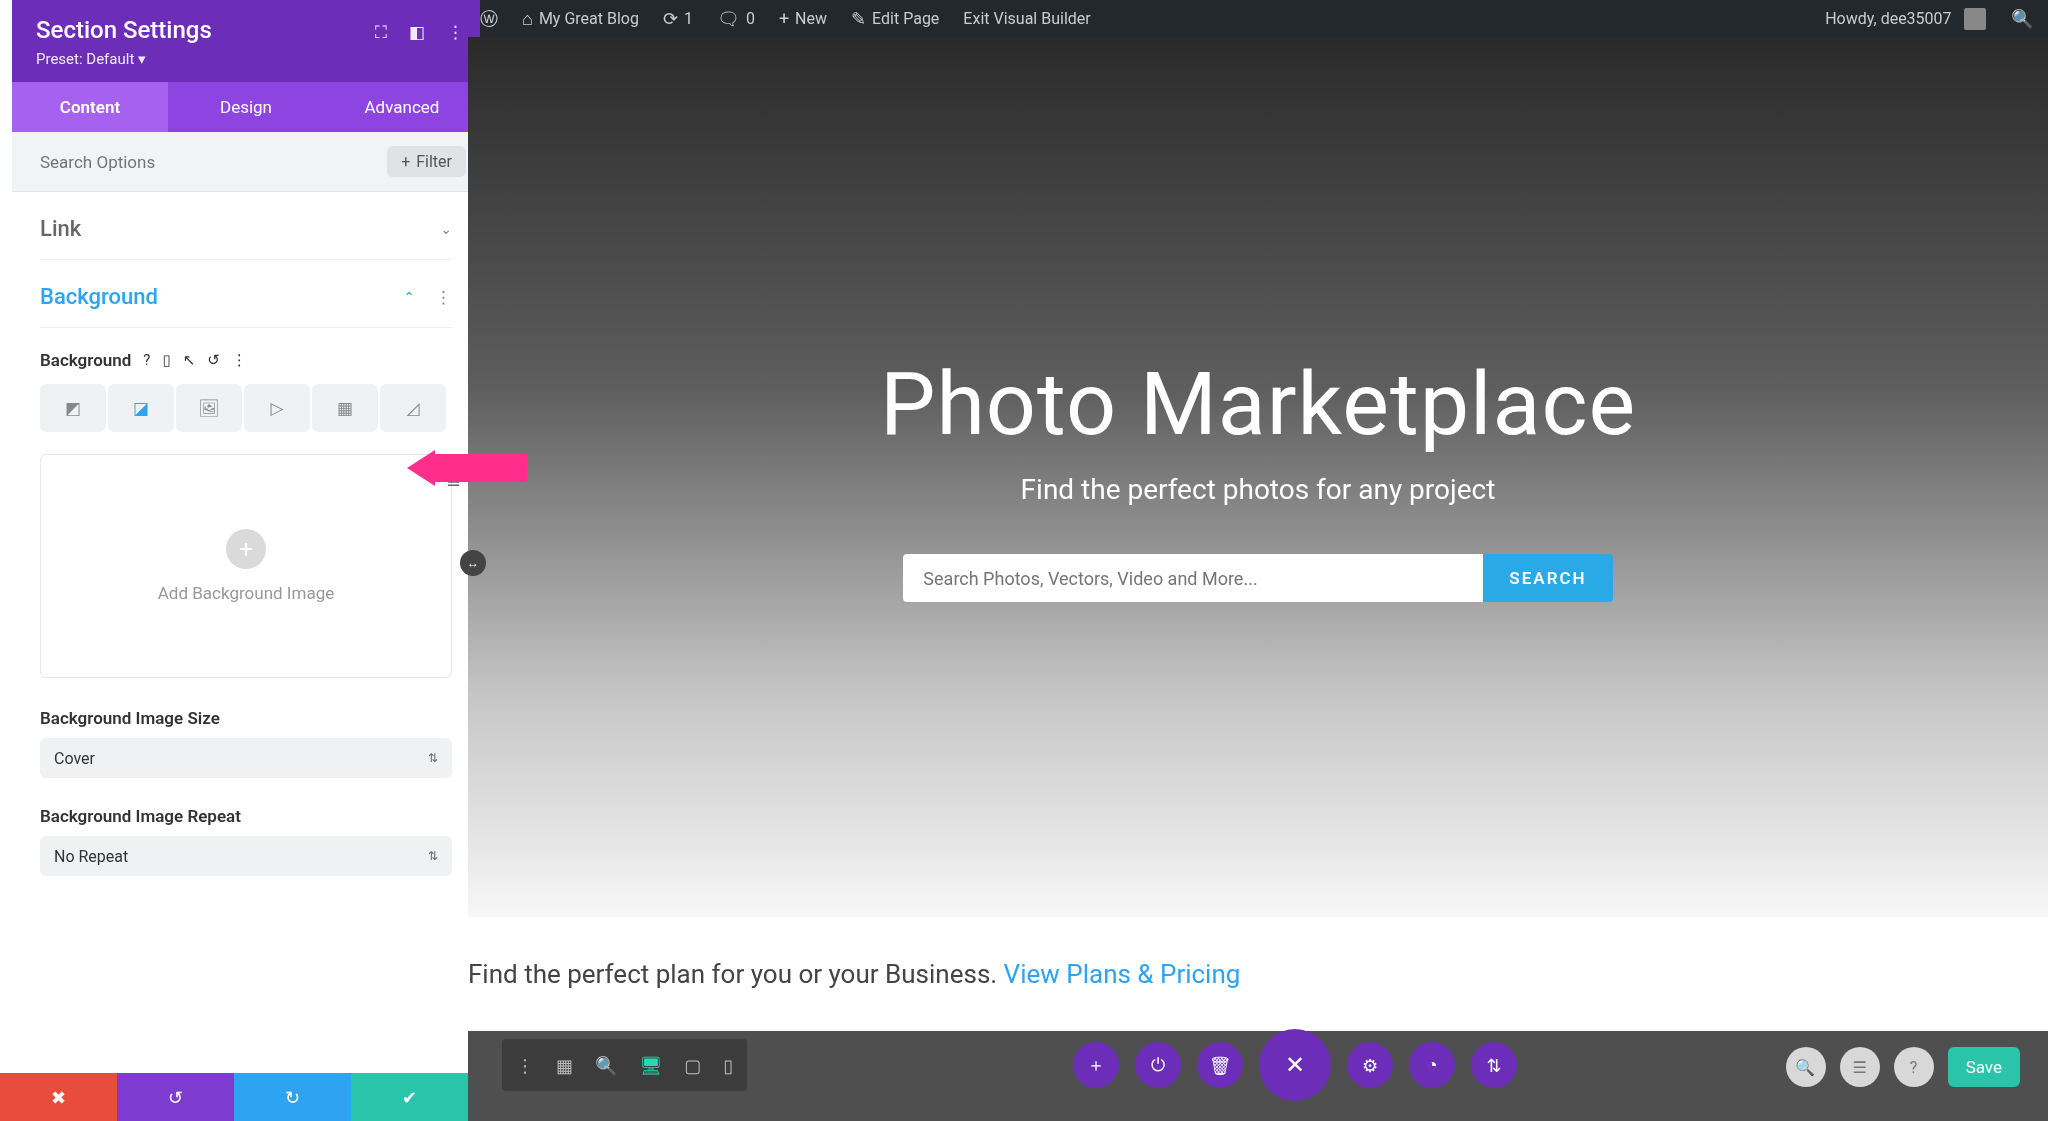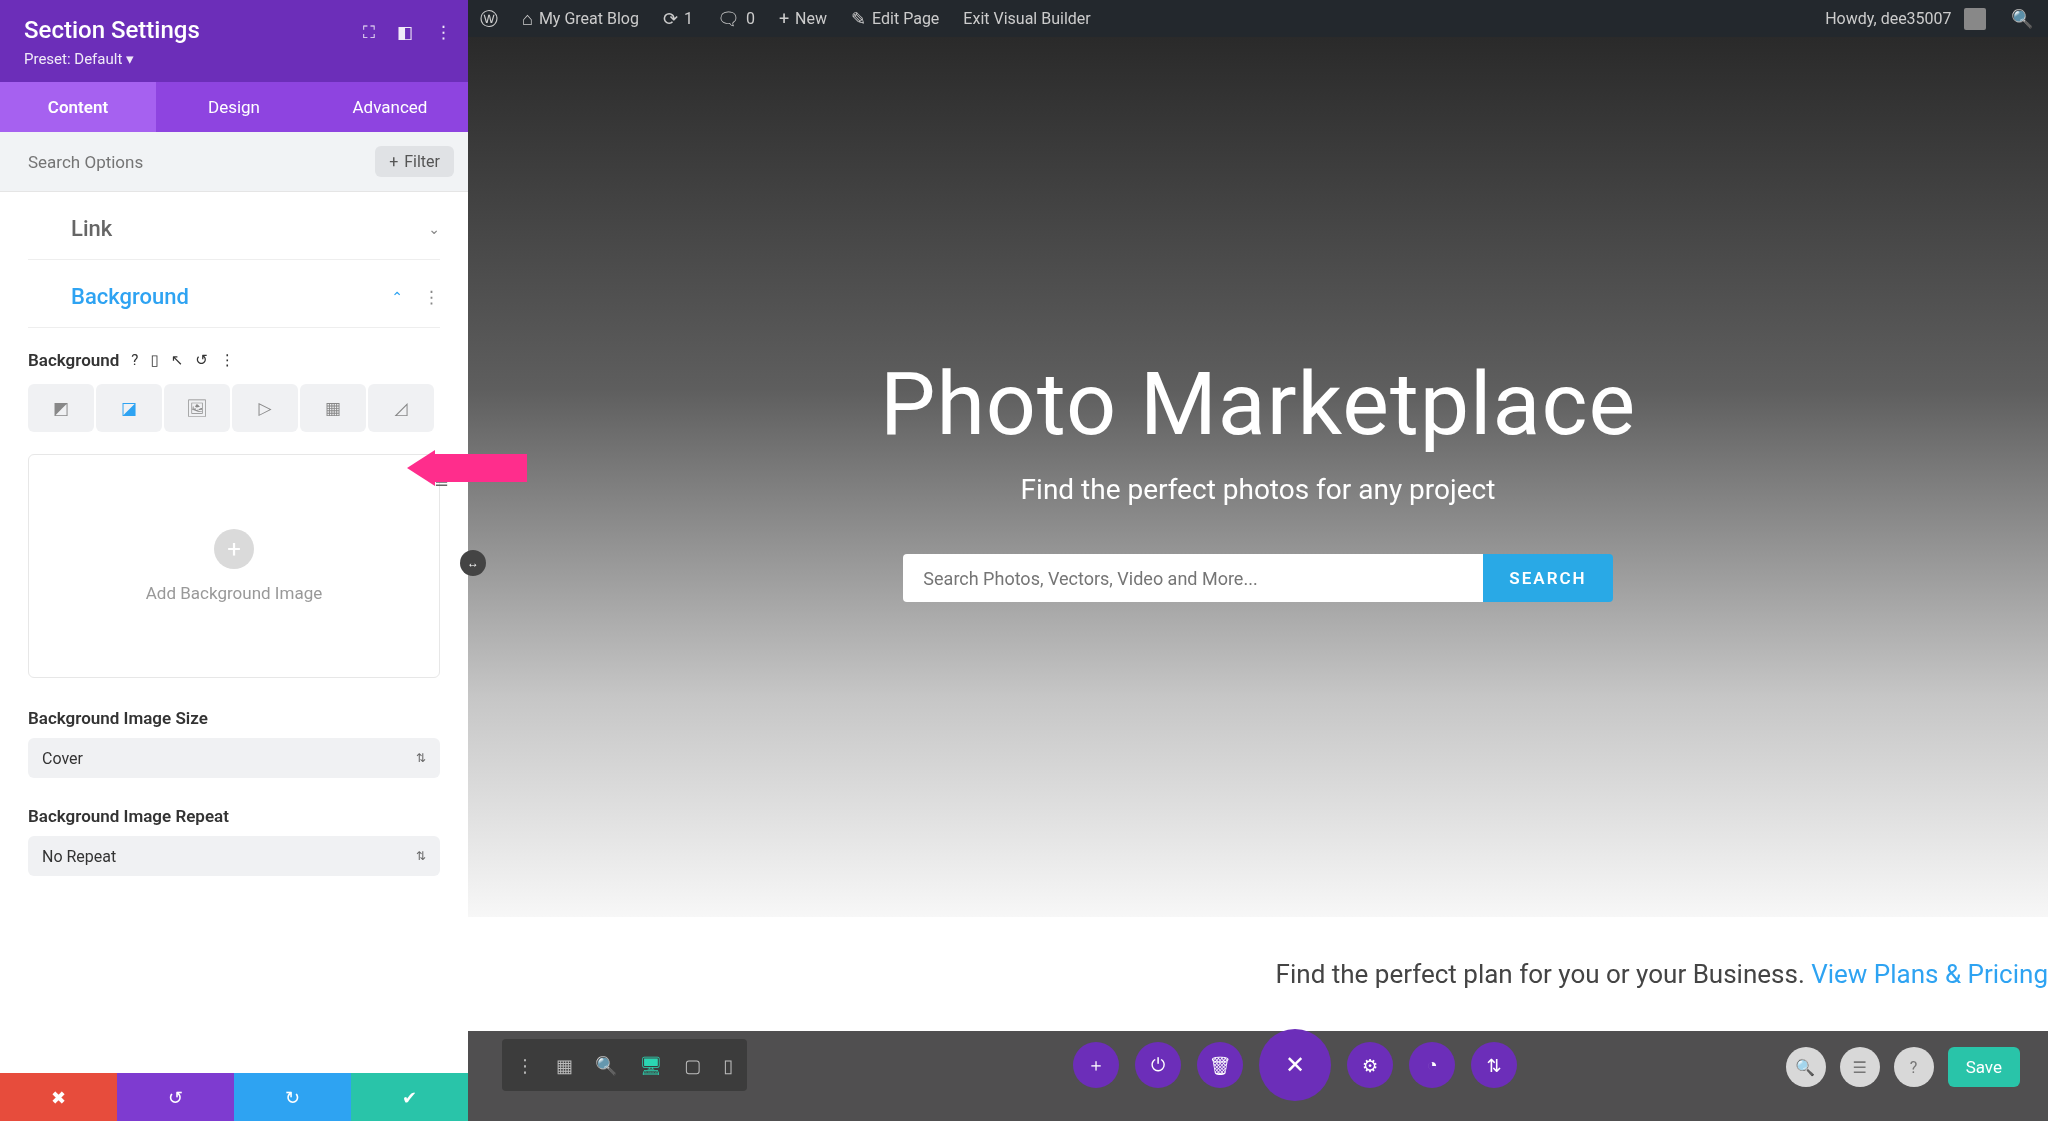--- a/index.html
+++ b/index.html
@@ -6,38 +6,38 @@
 body { width: 2048px; height: 1121px; overflow: hidden; background: #fff; }
 
 
 .wp-admin-bar { position: absolute; top: 0; left: 468px; right: 0; height: 37px; background: #23282d; color: #ccc; display: flex; align-items: center; font-size: 16px; }
 .wp-admin-bar .ab-item { padding: 0 12px; display: flex; align-items: center; gap: 6px; cursor: pointer; height: 100%; }
 .wp-admin-bar .spacer { flex: 1; }
 .wp-admin-bar .icon { font-size: 18px; }
 .wp-admin-bar .search-ic { padding: 0 14px; }
 
 
-.settings-panel { position: absolute; top: 0; left: 0; width: 468px; height: calc(100% - 40px); background: #fff; display: flex; flex-direction: column; font-size: 17px; color: #333; }
+.settings-panel { position: absolute; top: 0; left: 12px; width: 468px; height: calc(100% - 40px); background: #fff; display: flex; flex-direction: column; font-size: 17px; color: #333; }
 .panel-header { background: #6c2eb9; color: #fff; padding: 16px 24px 14px; position: relative; }
 .panel-header h1 { font-size: 24px; font-weight: 500; }
 .panel-header .preset { font-size: 15px; margin-top: 6px; font-weight: 400; opacity: .9; }
 .panel-header .header-icons { position: absolute; right: 16px; top: 22px; display: flex; gap: 22px; color: #fff; opacity: .9; }
 .panel-header .header-icons span { cursor: pointer; }
 
 .panel-tabs { display: flex; background: #8e44e0; color: #fff; font-size: 17px; }
 .panel-tabs .tab { padding: 15px 0; flex: none; width: 33.33%; text-align: center; cursor: pointer; }
 .panel-tabs .tab.active { background: #a661f0; font-weight: 600; }
 
 .search-row { display: flex; align-items: center; padding: 14px 14px 14px 28px; background: #f1f3f5; border-bottom: 1px solid #e5e5e5; }
 .search-row input { flex: 1; border: none; background: transparent; font-size: 17px; color: #888; outline: none; }
 .filter-btn { background: #e0e2e5; border: none; border-radius: 6px; padding: 6px 14px; font-size: 16px; color: #555; display: flex; align-items: center; gap: 6px; cursor: pointer; }
 
 .panel-body { flex: 1; overflow-y: auto; padding: 0 28px 20px; }
 .section-row { display: flex; align-items: center; justify-content: space-between; padding: 24px 0 18px; border-bottom: 1px solid #eee; cursor: pointer; }
-.section-row .title { font-size: 22px; color: #666; font-weight: 500; margin-left: 43px; }
+.section-row .title { font-size: 22px; color: #666; font-weight: 500; }
 .section-row.open .title { color: #2ea3f2; }
 .section-row .chev { color: #888; font-size: 14px; }
 .section-row.open .chev { color: #2ea3f2; }
 .section-row .dots { color: #888; margin-left: 10px; }
 
 .subsection-label { display: flex; align-items: center; gap: 12px; margin: 22px 0 14px; }
 .subsection-label .lbl { font-size: 17px; font-weight: 600; color: #333; }
 .subsection-label .mini-icons { display: flex; gap: 12px; color: #333; font-size: 15px; }
 .subsection-label .mini-icons span { cursor: pointer; }
 
@@ -72,21 +72,21 @@
 
 
 .preview { position: absolute; left: 468px; top: 37px; right: 0; bottom: 0; background: #504f50; }
 .hero { height: 880px; background: linear-gradient(180deg, #2a2a2a 0%, #5e5e5e 40%, #c6c6c6 75%, #f7f7f7 100%); display: flex; flex-direction: column; align-items: center; justify-content: center; color: #fff; }
 .hero h1 { font-size: 88px; font-weight: 400; letter-spacing: 1px; }
 .hero .sub { font-size: 28px; margin-top: 18px; font-weight: 400; }
 .hero .search { margin-top: 48px; display: flex; }
 .hero .search input { width: 580px; height: 48px; border: none; border-radius: 4px 0 0 4px; padding: 0 20px; font-size: 18px; color: #8b5cf6; outline: none; }
 .hero .search button { height: 48px; padding: 0 26px; background: #29a9e6; border: none; color: #fff; font-size: 17px; letter-spacing: 2px; font-weight: 600; border-radius: 0 4px 4px 0; cursor: pointer; }
 
-.plan-bar { text-align: right; font-size: 26px; color: #444; padding: 42px 0; background: #fff; }
+.plan-bar { text-align: left; font-size: 26px; color: #444; padding: 42px 0; background: #fff; }
 .plan-bar a { color: #2ea3f2; text-decoration: none; }
 
 
 .bottom-bar { position: absolute; left: 502px; right: 205px; bottom: 30px; height: 52px; display: flex; align-items: center; justify-content: space-between; }
 .bottom-bar .grp { display: flex; align-items: center; gap: 16px; }
 .device-box { background: #3c3c3c; border-radius: 4px; padding: 0 14px; height: 52px; display: flex; align-items: center; gap: 22px; }
 .device-box .ic { color: #bbb; font-size: 18px; cursor: pointer; }
 .device-box .ic.active { color: #2bd6b2; }
 .circle-btn { width: 46px; height: 46px; border-radius: 50%; display: flex; align-items: center; justify-content: center; cursor: pointer; color: #fff; font-size: 18px; }
 .circle-btn.pu { background: #6c2eb9; }

